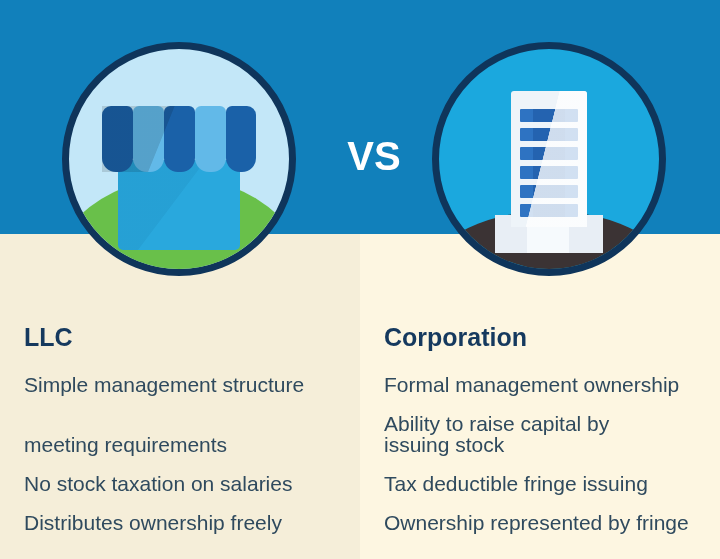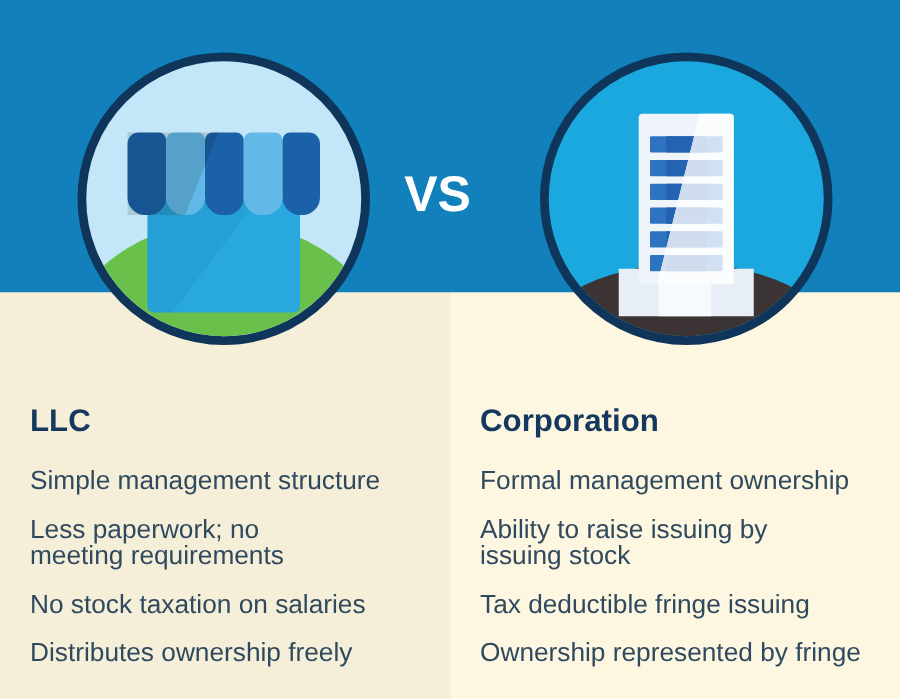--- a/index.html
+++ b/index.html
@@ -182,21 +182,21 @@
     left: 32px;
     bottom: 0;
     width: 42px;
     height: 38px;
     background: #f6fafd;
   }
 
   
   .vs {
     position: absolute;
-    left: 300px;
+    left: 324px;
     top: 131px;
     width: 100px;
     text-align: center;
     color: #ffffff;
     font-size: 40px;
     font-weight: bold;
     letter-spacing: 0px;
     line-height: 50px;
   }
 
@@ -272,34 +272,34 @@
         <div class="tower-gloss"></div>
       </div>
     </div>
   </div>
 
   <div class="col col-left">
     <div class="col-title">LLC</div>
     <ul class="points">
       <li class="point">Simple management structure</li>
       <li class="point">
-        <span>Less paperwork; no</span><br>
+        <br>
         <span>meeting requirements</span>
       </li>
       <li class="point">No stock taxation on salaries</li>
       <li class="point">Distributes ownership freely</li>
     </ul>
   </div>
 
   <div class="col col-right">
     <div class="col-title">Corporation</div>
     <ul class="points">
       <li class="point">Formal management ownership</li>
       <li class="point">
-        <span>Ability to raise issuing by</span><br>
+        <span>Ability to raise capital by</span><br>
         <span>issuing stock</span>
       </li>
       <li class="point">Tax deductible fringe issuing</li>
       <li class="point">Ownership represented by fringe</li>
     </ul>
   </div>
 
 </div>
 
 </body></html>

